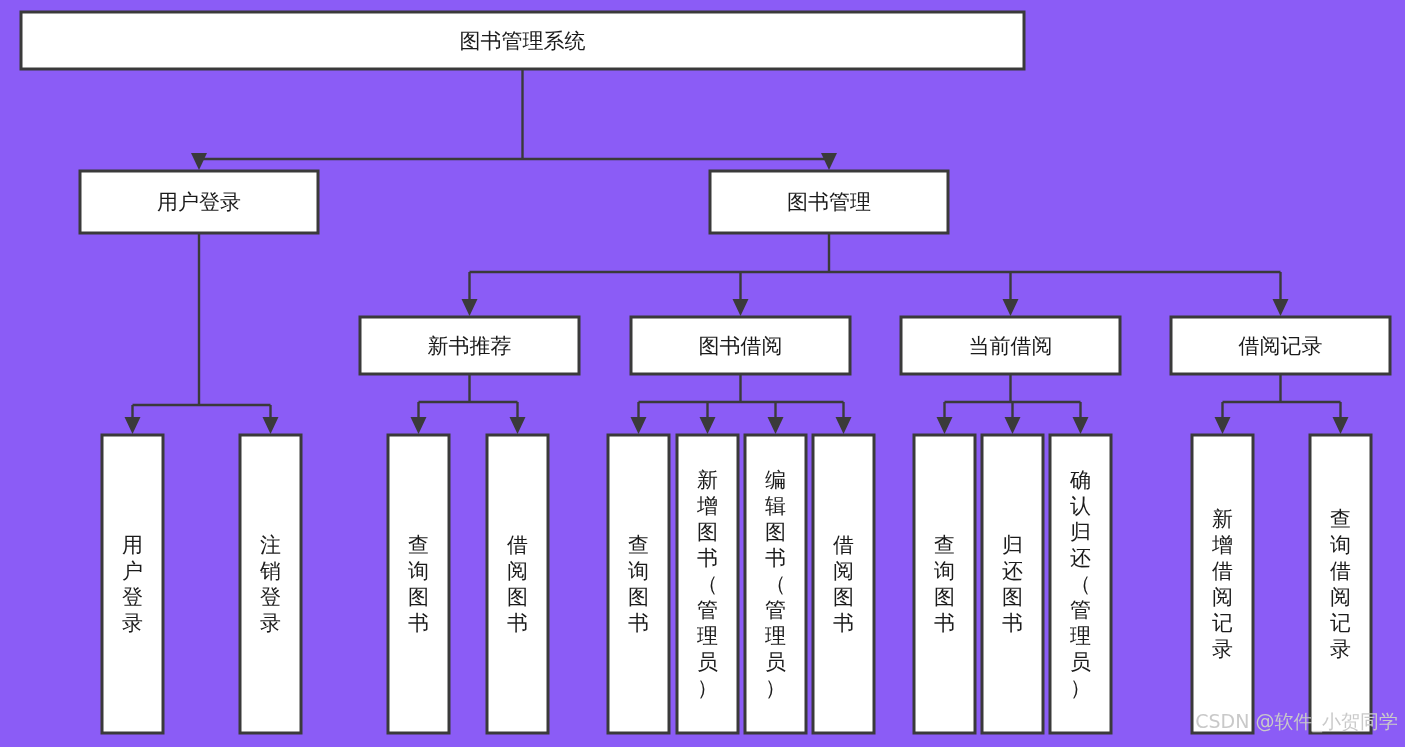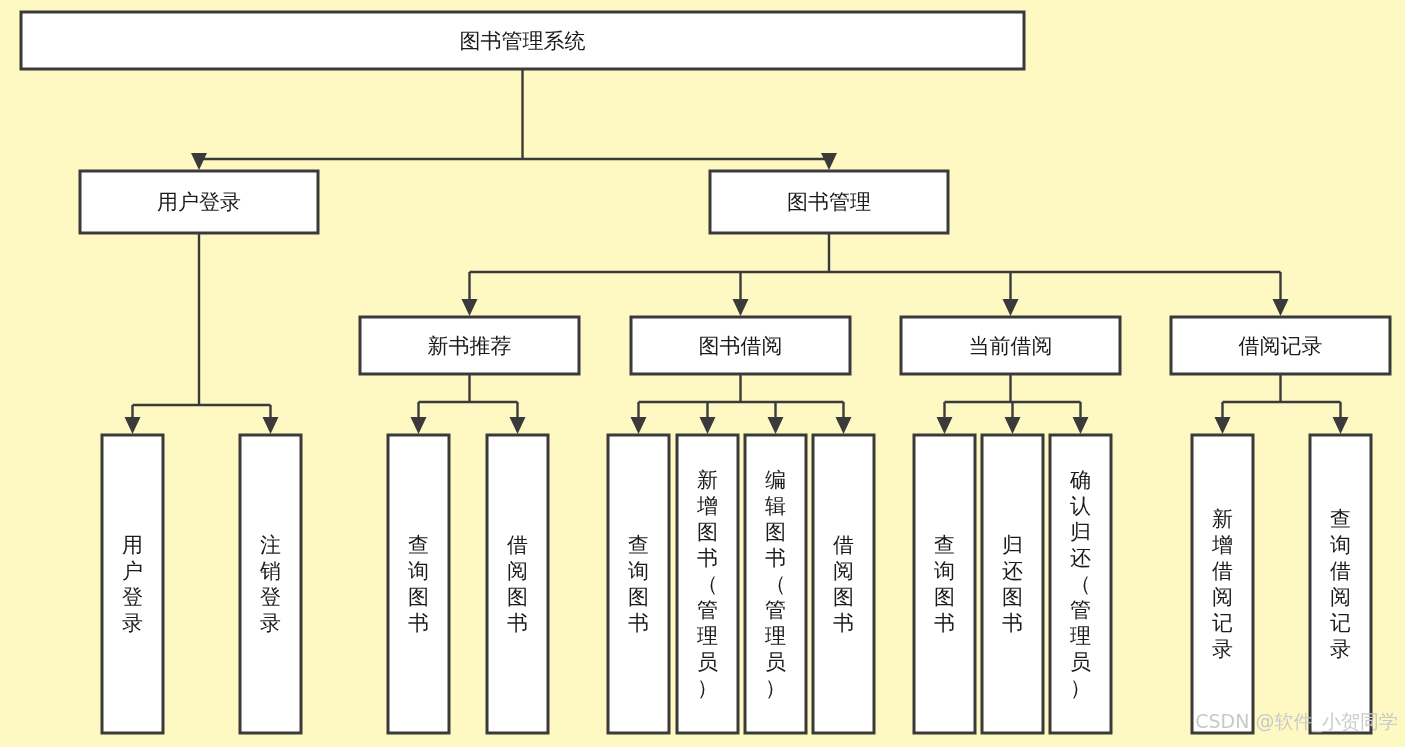--- a/index.html
+++ b/index.html
@@ -8,21 +8,21 @@
     padding: 0;
     background: #ffffff;
   }
   body {
     font-family: "DejaVu Sans", "Liberation Sans", sans-serif;
   }
   #diagram-root {
     position: relative;
     width: 1405px;
     height: 747px;
-    background: #fef9c3;
+    background: #8b5cf6;
     overflow: hidden;
   }
   svg.chart-svg {
     position: absolute;
     left: 0;
     top: 0;
     width: 1405px;
     height: 747px;
     display: block;
   }

